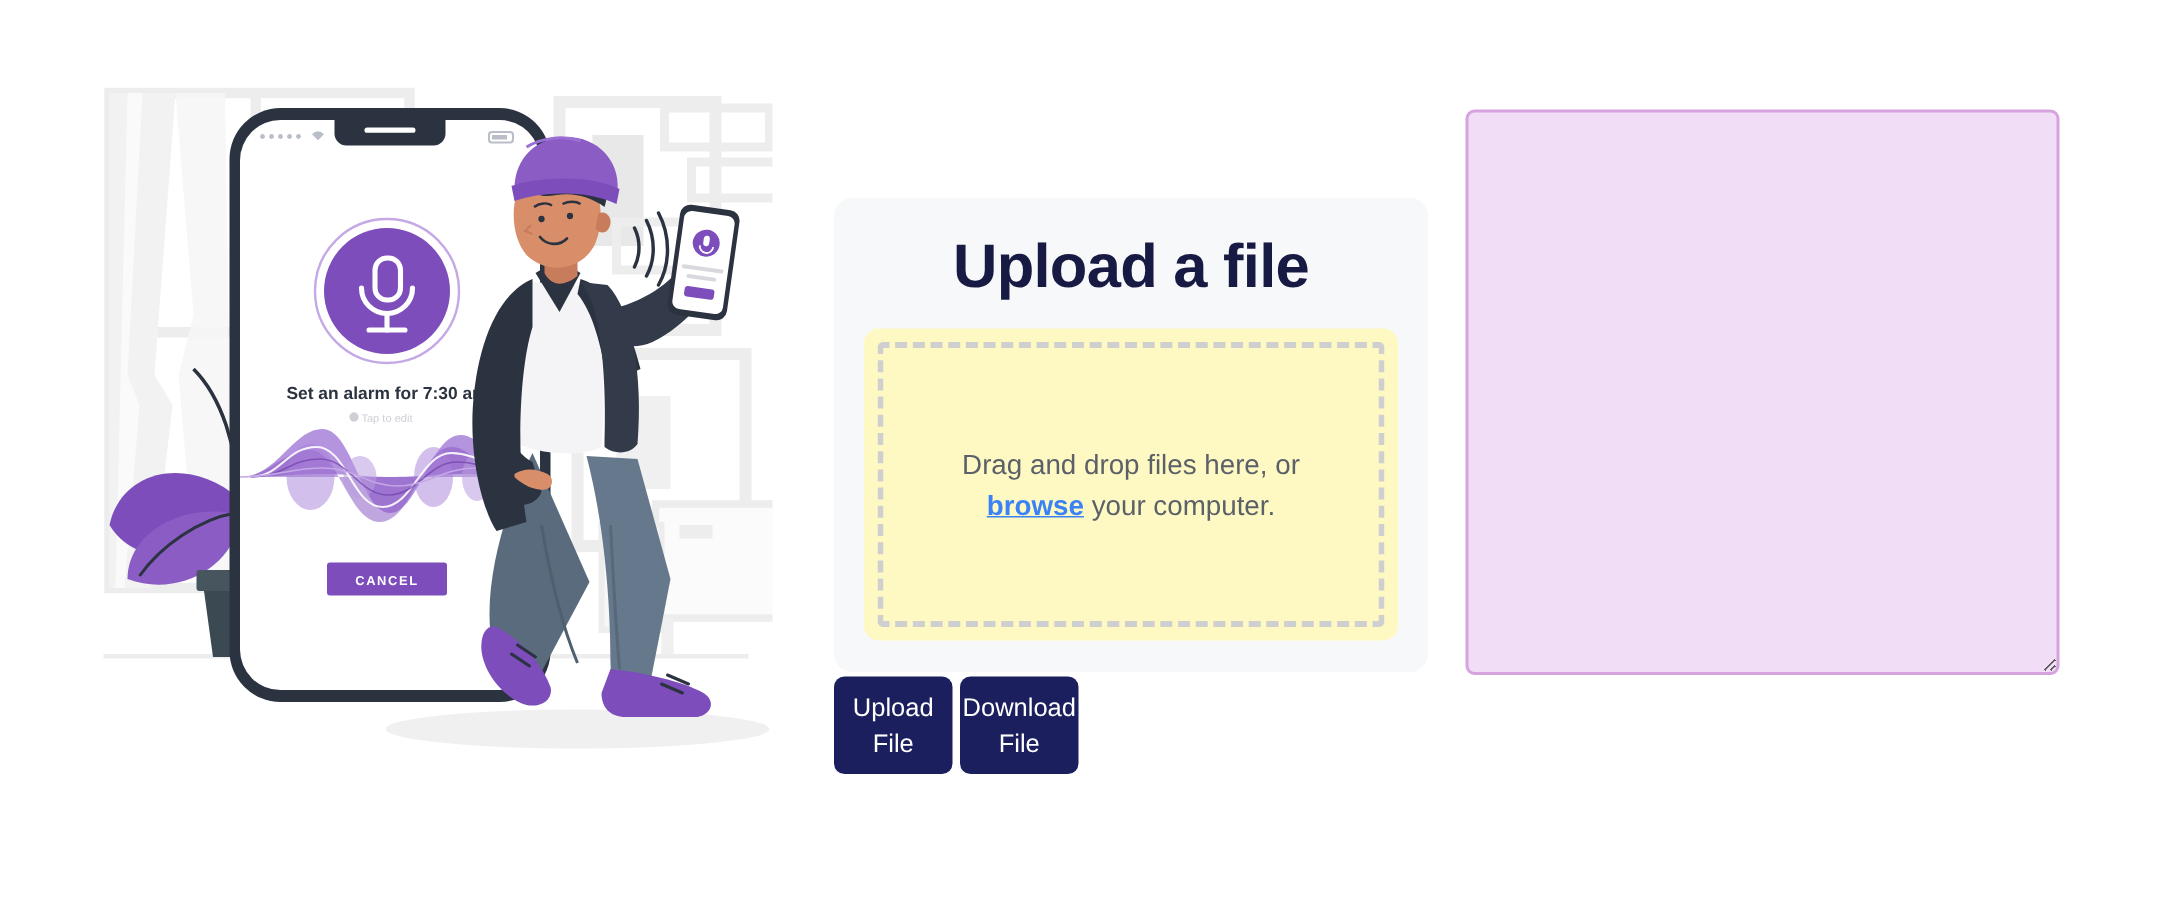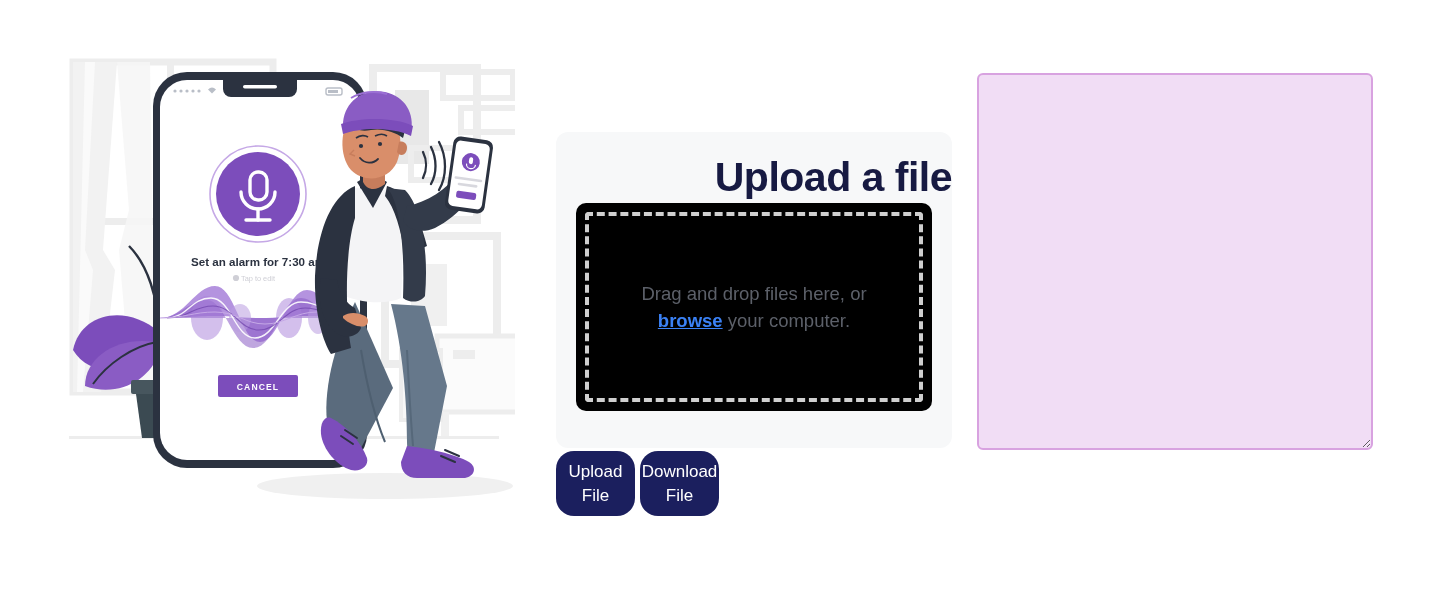--- a/index.html
+++ b/index.html
@@ -34,34 +34,34 @@
     top: 132px;
     width: 396px;
     height: 316px;
     background: #f7f8f9;
     border-radius: 12px;
     box-sizing: border-box;
   }
   #upload-title {
     margin: 0;
     padding-top: 22px;
-    text-align: right;
+    text-align: center;
     font-size: 41px;
     font-weight: 700;
     letter-spacing: -0.5px;
     color: #171a42;
     font-family: "Liberation Sans", sans-serif;
   }
   #dropzone-outer {
     position: absolute;
     left: 20px;
-    top: 71px;
+    top: 87px;
     width: 356px;
     height: 208px;
-    background: #000000;
+    background: #fef9c3;
     border-radius: 10px;
     box-sizing: border-box;
   }
   #dropzone {
     position: absolute;
     left: 9px;
     top: 9px;
     right: 9px;
     bottom: 9px;
     border: 4px dashed #cfcfcf;
@@ -93,21 +93,21 @@
     top: 451px;
     display: flex;
     gap: 5px;
   }
   .action-button {
     width: 79px;
     height: 65px;
     background: #1b1f5e;
     color: #ffffff;
     border: none;
-    border-radius: 18px;
+    border-radius: 7px;
     font-size: 17px;
     line-height: 24px;
     font-family: "Liberation Sans", sans-serif;
     text-align: center;
     cursor: pointer;
     overflow: hidden;
     white-space: nowrap;
     padding: 0 4px;
     box-sizing: border-box;
     display: flex;

